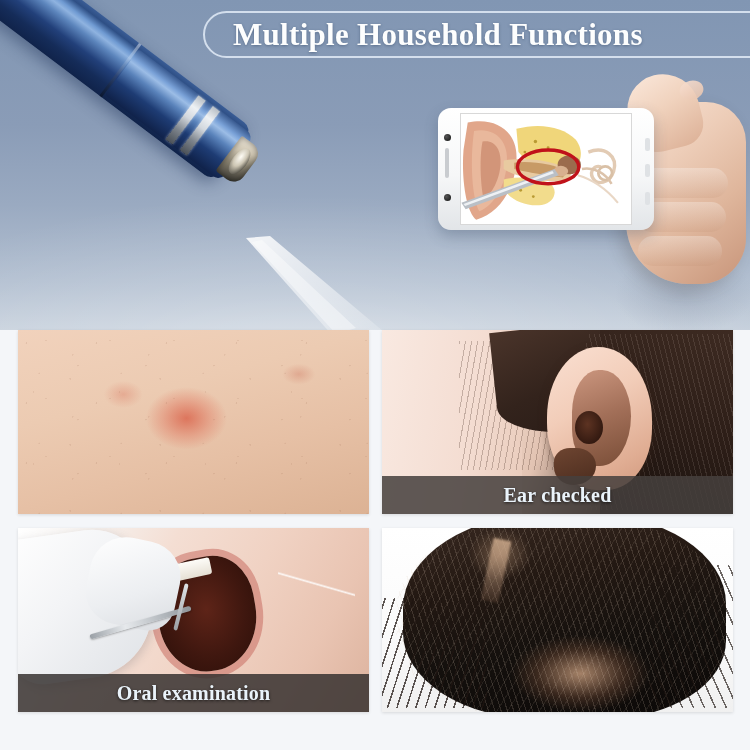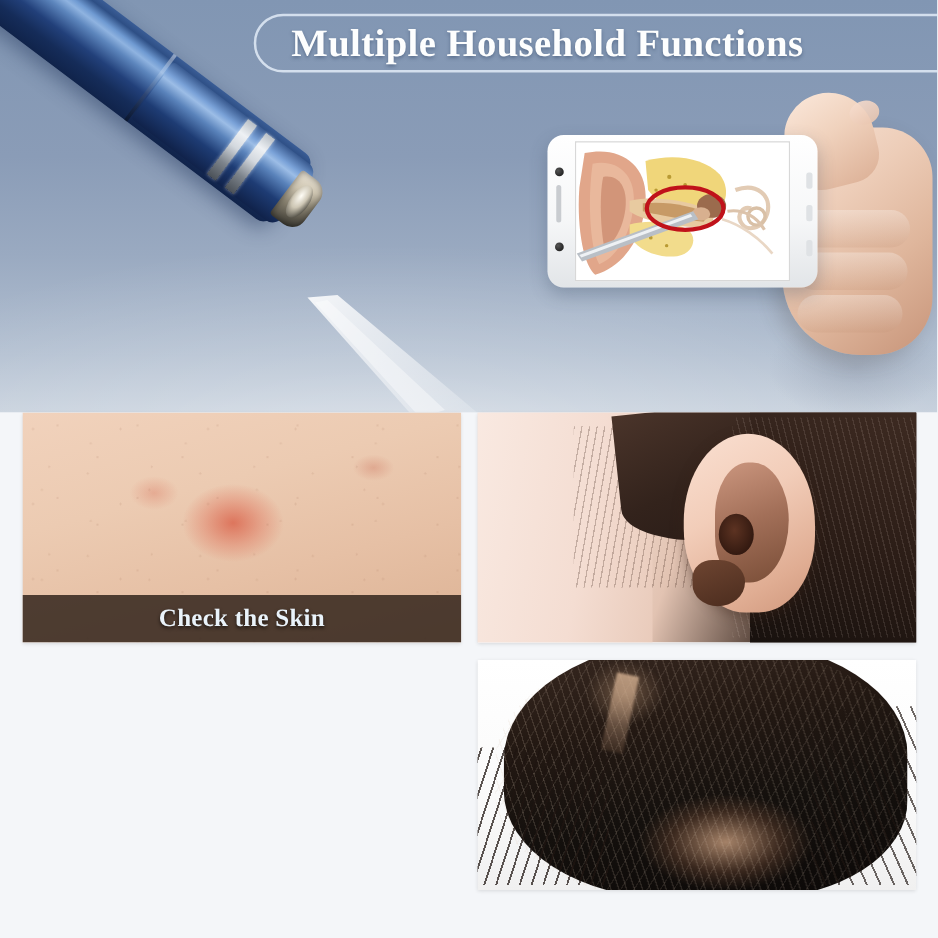--- a/index.html
+++ b/index.html
@@ -412,38 +412,51 @@
     </div>
   </div>
 
   <div class="grid">
 
     <div class="tile c1 r1">
       <div class="tile-photo">
         <div class="skin"></div>
         <div class="skin-grain"></div>
       </div>
-      <div class="caption cap-dark">Check the Skin</div>
     </div>
 
     <div class="tile c2 r1">
       <div class="tile-photo">
         <div class="ear-bg"></div>
         <div class="ear-cheek"></div>
         <div class="ear-wisps"></div>
         <div class="ear-hair-top"></div>
         <div class="ear-hair-right"></div>
         <div class="ear-hair-strands"></div>
         <div class="ear-shape"></div>
         <div class="ear-inner"></div>
         <div class="ear-canal"></div>
         <div class="ear-lobe"></div>
       </div>
-    </div>
-
+      <div class="caption cap-grey">Ear checked</div>
+    </div>
+
+    <div class="tile c1 r2">
+      <div class="tile-photo">
+        <div class="oral-bg"></div>
+        <div class="oral-mouth"></div>
+        <div class="oral-teeth"></div>
+        <div class="oral-glove"></div>
+        <div class="oral-glove2"></div>
+        <div class="oral-tool"></div>
+        <div class="oral-tool2"></div>
+        <div class="oral-thread"></div>
+      </div>
+      <div class="caption cap-grey2">Oral examination</div>
+    </div>
 
     <div class="tile c2 r2">
       <div class="tile-photo">
         <div class="hair-bg"></div>
         <div class="hair-mass"></div>
         <div class="hair-strands"></div>
         <div class="hair-part"></div>
         <div class="hair-loose"></div>
         <div class="hair-loose2"></div>
       </div>

